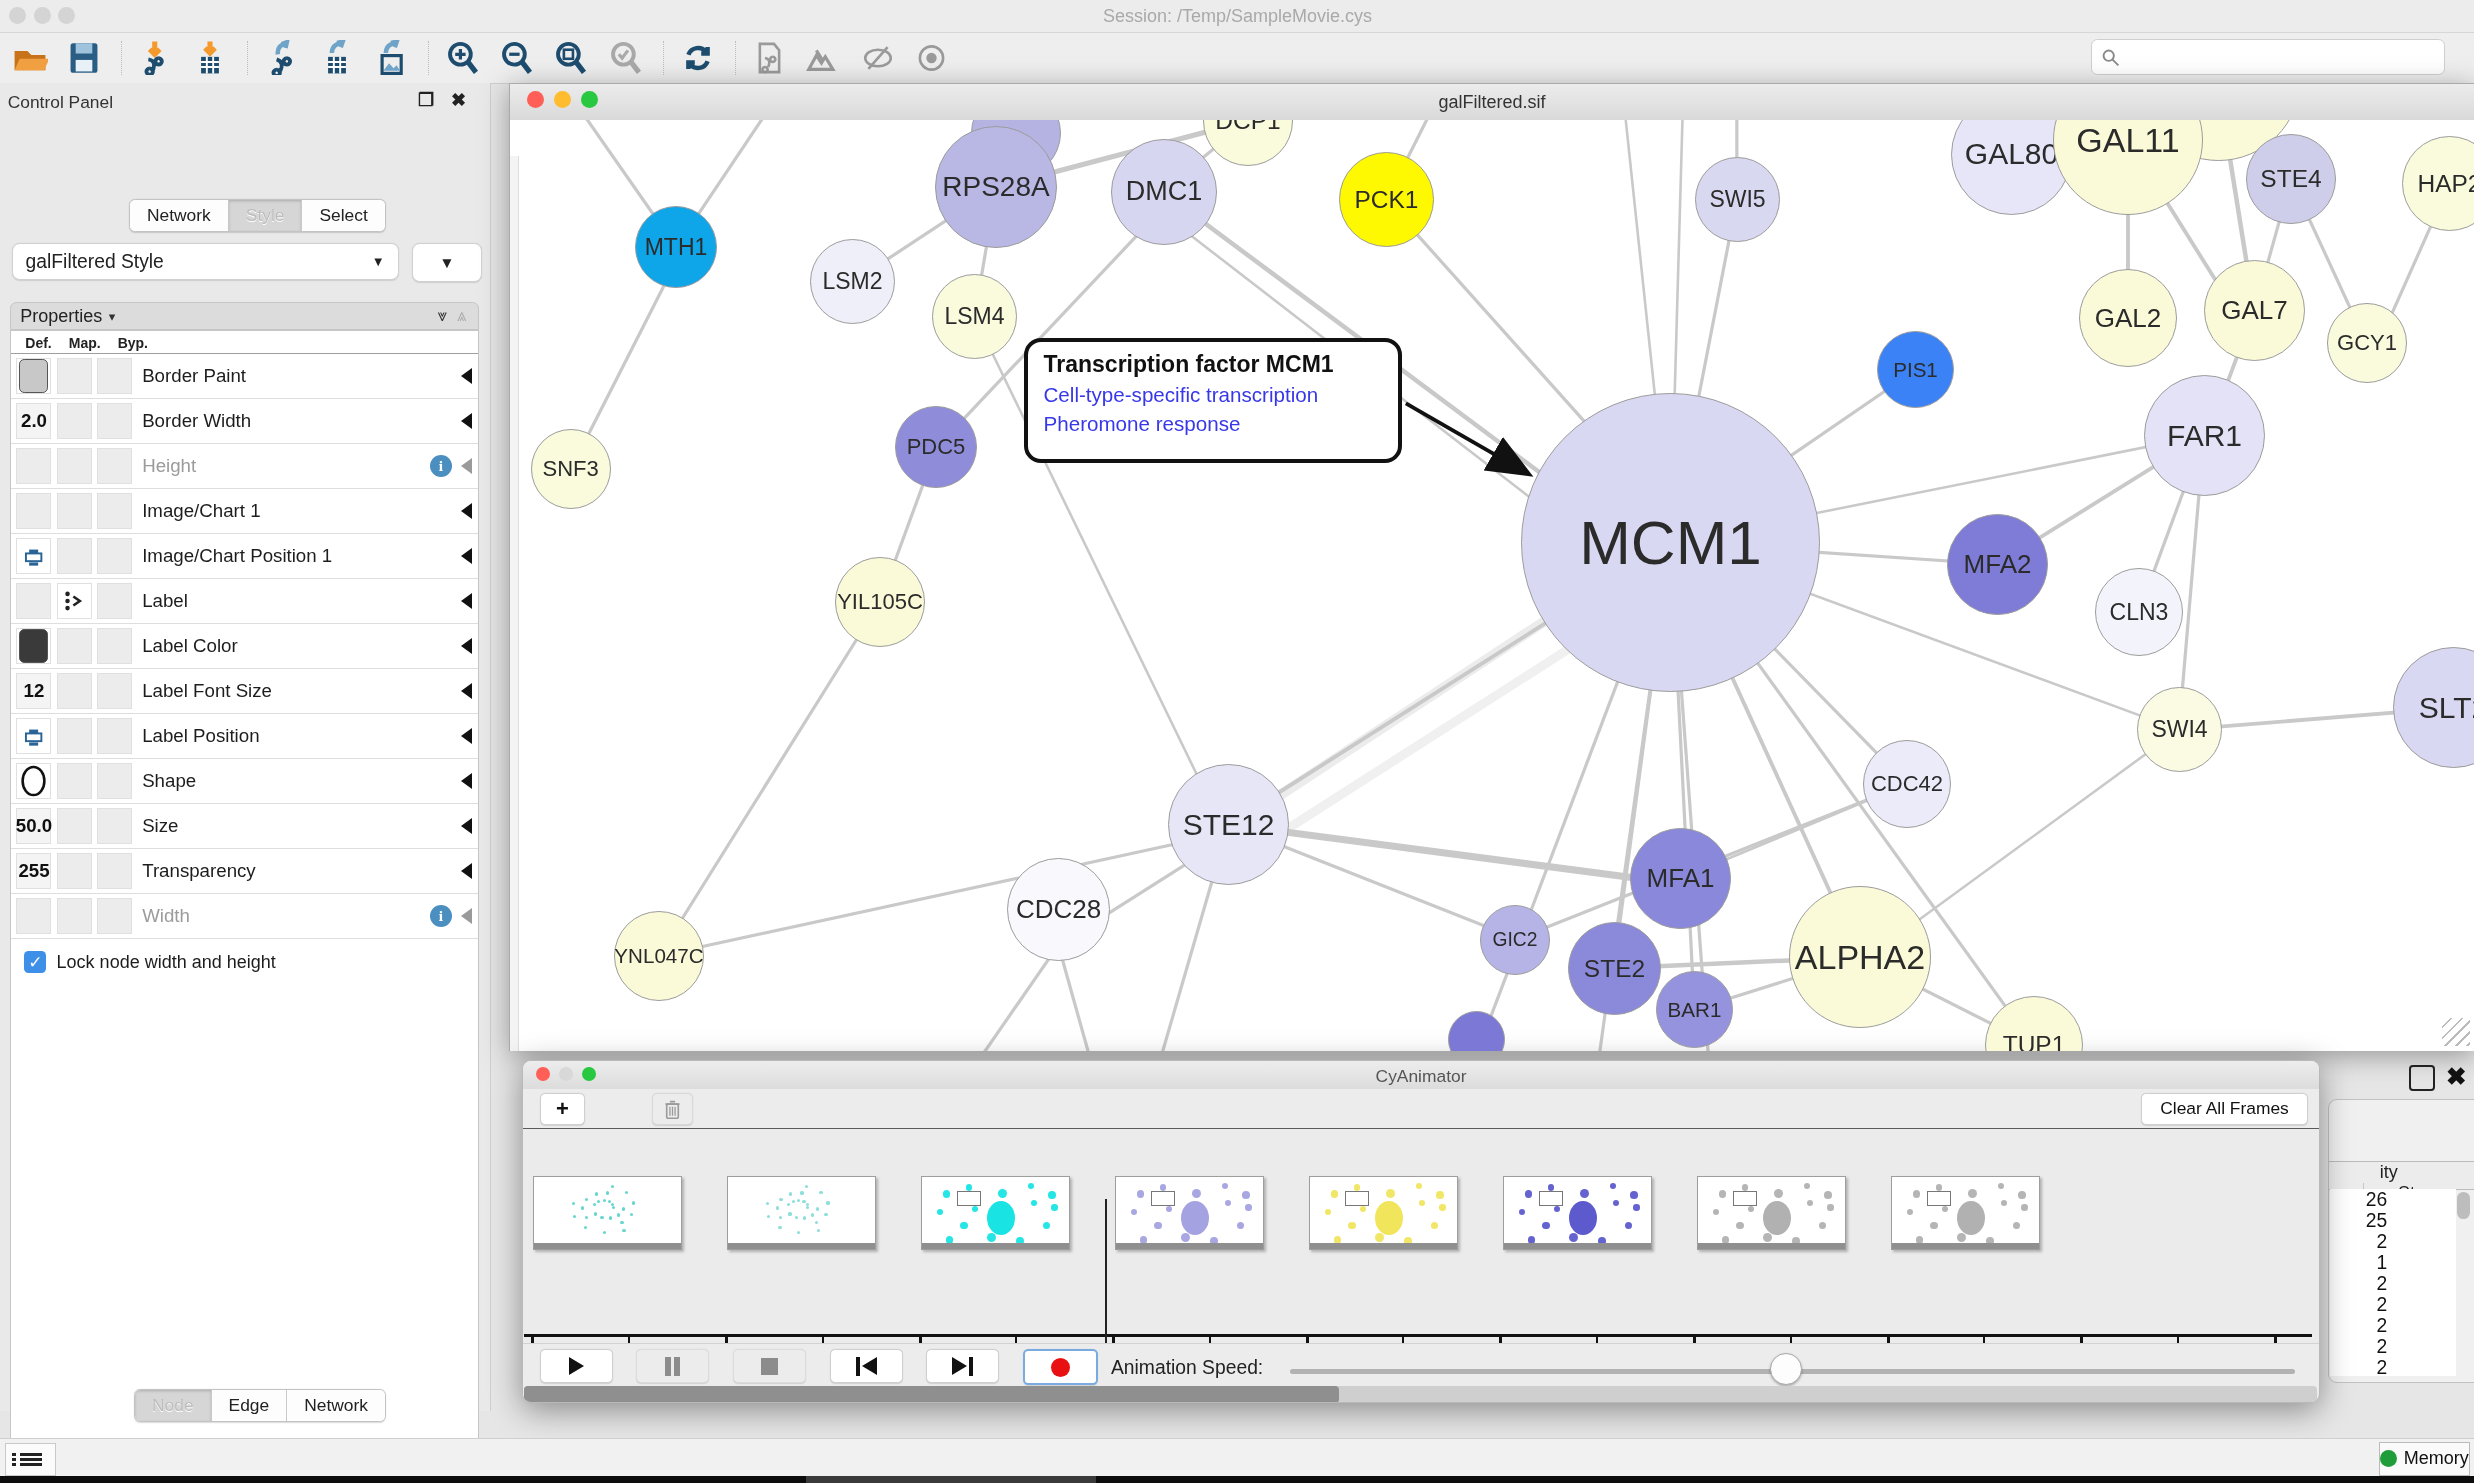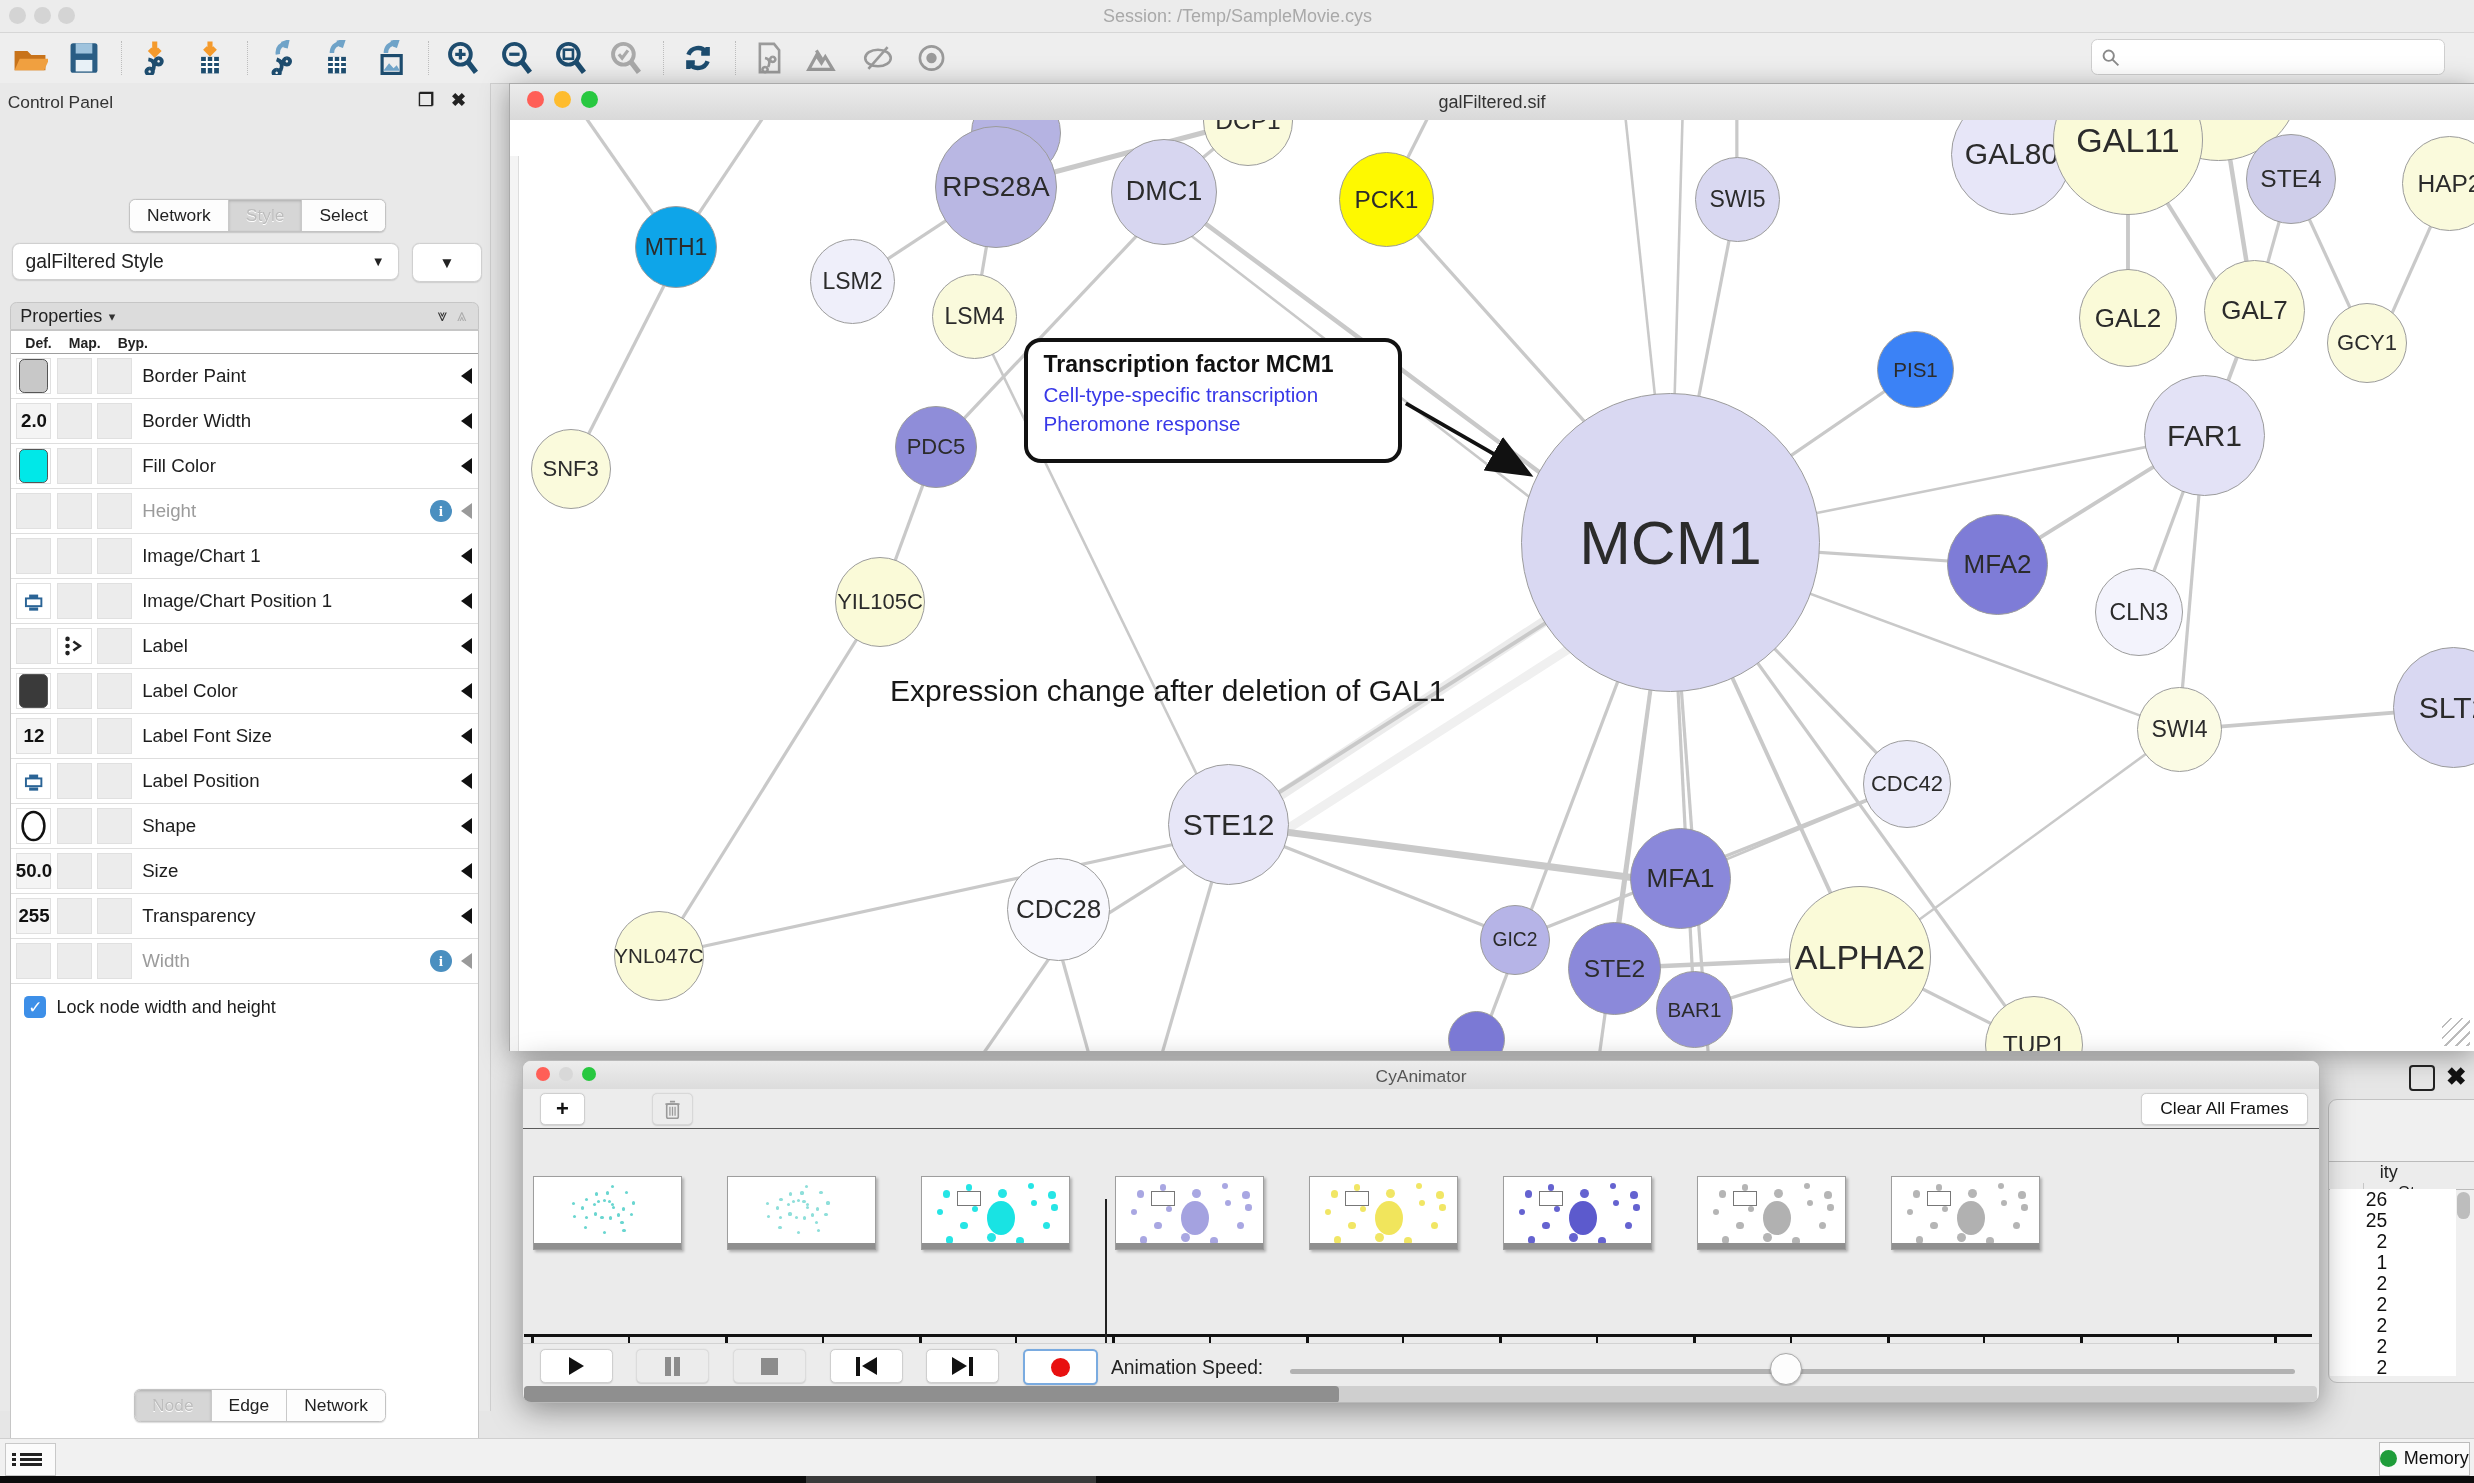--- a/index.html
+++ b/index.html
@@ -284,31 +284,20 @@
               <span class="defnum">2.0</span>
             </div>
             <div class="cell"></div>
             <div class="cell"></div>
             <div class="prop-label">Border Width</div>
             <div class="row-right">
               <div class="arrow-l"></div>
             </div>
           </div>
           <div class="prop-row">
-            <div class="cell" style="background: rgb(255, 255, 255);">
-              <div class="swatch" style="background: rgb(0, 232, 232);"></div>
-            </div>
-            <div class="cell"></div>
-            <div class="cell"></div>
-            <div class="prop-label">Fill Color</div>
-            <div class="row-right">
-              <div class="arrow-l"></div>
-            </div>
-          </div>
-          <div class="prop-row">
             <div class="cell"></div>
             <div class="cell"></div>
             <div class="cell"></div>
             <div class="prop-label gray">Height</div>
             <div class="row-right">
               <div class="info-i">i</div>
               <div class="arrow-l gray"></div>
             </div>
           </div>
           <div class="prop-row">
@@ -565,21 +554,20 @@
           </div>
       </div>
       <svg class="abs" style="left:893px;top:277px;z-index:31;" width="142" height="90" viewBox="0 0 220 140">
         <defs>
             <marker id="ah" markerWidth="12" markerHeight="10" refX="10" refY="5" orient="auto">
               <path d="M0,0 L12,5 L0,10 z" fill="#111"></path>
             </marker>
           </defs>
         <line x1="4" y1="10" x2="192" y2="118" stroke="#111" stroke-width="6" marker-end="url(#ah)"></line>
       </svg>
-      <div id="net-caption" class="abs">Expression change after deletion of GAL1</div>
       <div id="canvas-left-strip" class="abs"></div>
     </div>
     <div id="resize-grip" class="abs"></div>
   </div>
 
   <div id="dock-float" class="abs"></div>
   <div id="dock-close" class="abs">✖</div>
   <div id="results-panel" class="abs">
     <div id="rt-header">
       <div id="rt-col1">ity</div>

